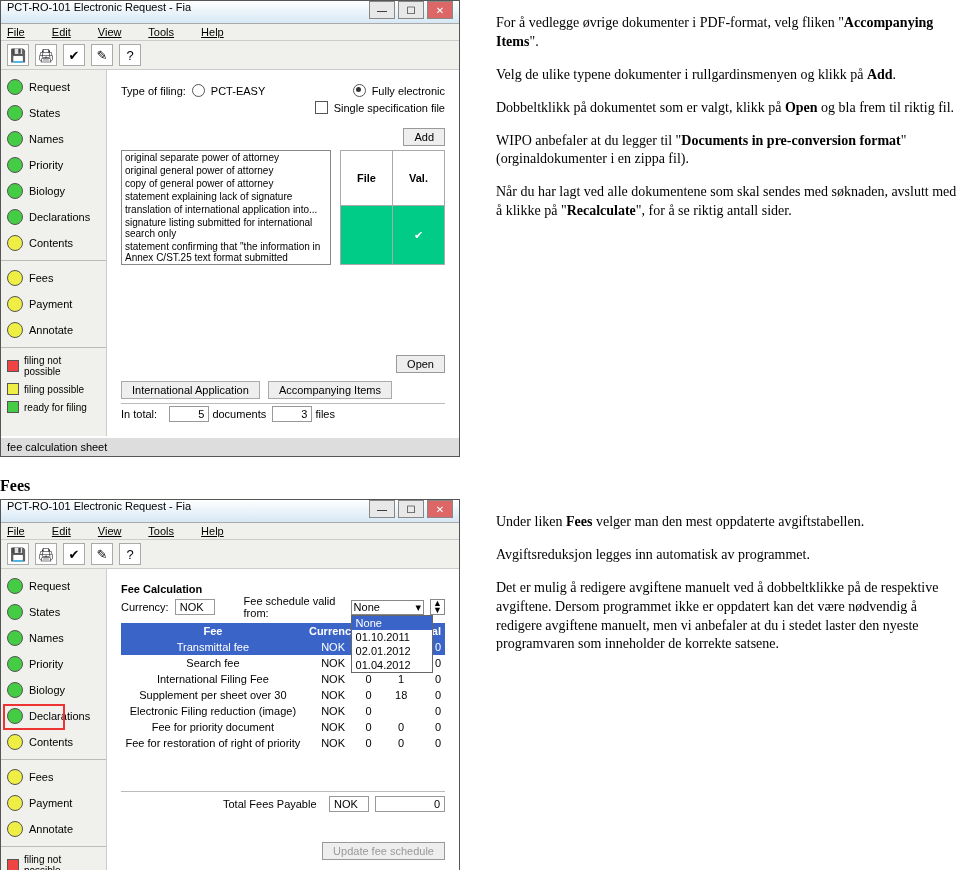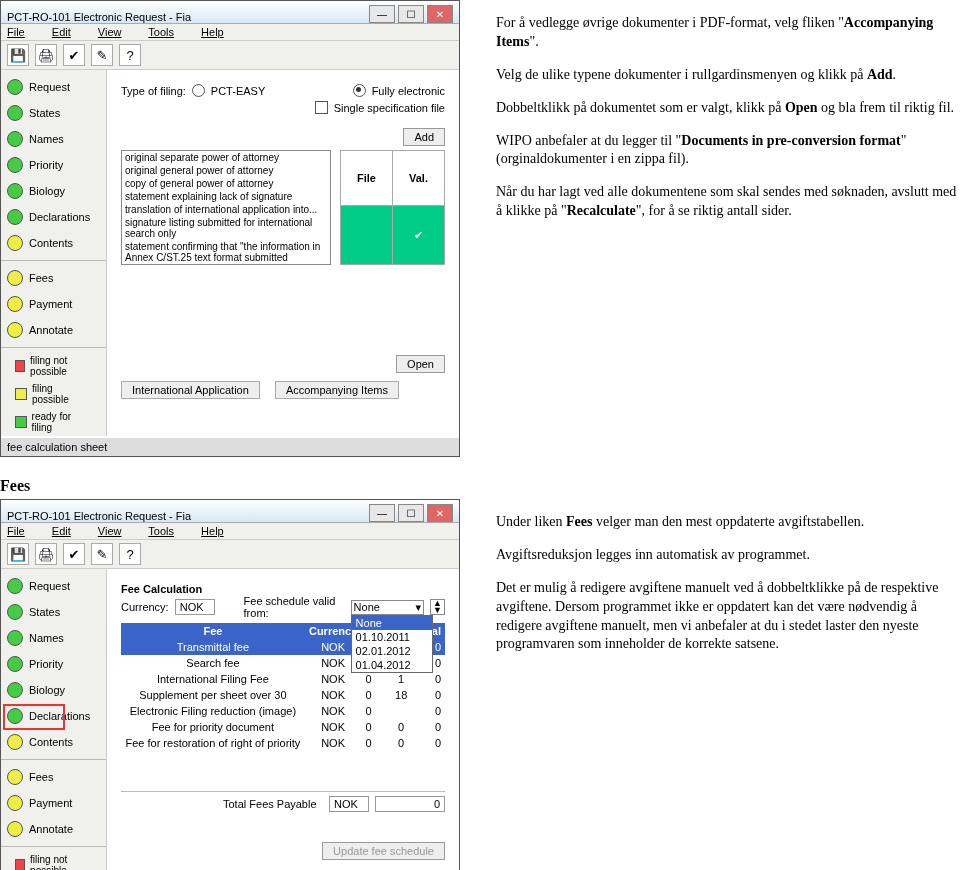--- a/index.html
+++ b/index.html
@@ -1,49 +1,49 @@
 <!DOCTYPE html>
 <html><head>
 <meta charset="utf-8">
 <style>
 body{margin:0;font-family:Verdana,Arial,sans-serif;font-size:12px;background:#fff;width:960px}
 .screenshot{border:1px solid #555;background:#f4f4f0;position:relative}
-.titlebar{background:linear-gradient(#fff,#d6e8f5);height:22px;display:flex;align-items:flex-end;padding:0 6px;font-size:11px;border-bottom:1px solid #aaa}
+.titlebar{background:linear-gradient(#fff,#d6e8f5);height:22px;display:flex;align-items:flex-start;padding:0 6px;font-size:11px;border-bottom:1px solid #aaa}
 .titlebar .spacer{flex:1}
 .winbtn{width:24px;height:16px;border:1px solid #888;background:#e8e8e8;margin-left:3px;display:flex;align-items:center;justify-content:center;font-size:10px}
 .winbtn.close{background:#d66;color:#fff}
 .menubar{background:#f0f0ec;padding:2px 6px;font-size:11px;border-bottom:1px solid #ccc}
 .menubar span{margin-right:12px}
 .menubar .u{text-decoration:underline}
 .toolbar{background:#f0f0ec;padding:3px 6px;border-bottom:1px solid #ccc;display:flex;gap:6px}
 .tbicon{width:20px;height:20px;border:1px solid #aaa;background:#fff;display:flex;align-items:center;justify-content:center;font-size:13px}
 .body1{display:flex}
 .leftnav{width:105px;background:#f0f0ec;padding-top:4px;border-right:1px solid #ccc}
 .navitem{display:flex;align-items:center;padding:5px 6px;font-size:11px}
 .dot{width:14px;height:14px;border-radius:50%;margin-right:6px;border:1px solid #555}
 .dot.green{background:#4c4}
 .dot.yellow{background:#ee4}
 .divider{border-top:1px solid #bbb;margin:4px 0}
-.legend{padding:3px 14px;font-size:10px;display:flex;align-items:center}
+.legend{padding:3px 6px;font-size:10px;display:flex;align-items:center}
 .legend .sq{width:10px;height:10px;margin-right:5px;border:1px solid #555}
 .legend .sq.red{background:#e44}
 .legend .sq.yellow{background:#ee4}
 .legend .sq.green{background:#4c4}
 .mainpane{flex:1;background:#fff;padding:14px;font-size:11px;position:relative}
 .row{display:flex;align-items:center;gap:6px;margin-bottom:4px}
 .radio{width:11px;height:11px;border-radius:50%;border:1px solid #555;display:inline-block}
 .radio.on::after{content:"";display:block;width:5px;height:5px;background:#333;border-radius:50%;margin:2px}
 .chk{width:11px;height:11px;border:1px solid #555;display:inline-block}
 .btn{border:1px solid #999;background:#eee;padding:2px 10px;font-size:11px;display:inline-block}
 .listbox{border:1px solid #888;background:#fff;font-size:10px;max-height:120px;overflow:hidden}
 .listbox div{padding:1px 3px}
 .table1{border-collapse:collapse;font-size:11px;width:105px}
 .table1 th,.table1 td{border:1px solid #aaa;padding:2px 4px;text-align:center}
 .greenrow{background:#0c8;color:#fff}
-.tablink{border:1px solid #aaa;background:#eee;padding:2px 10px;display:inline-block;margin-right:12px}
+.tablink{border:1px solid #aaa;background:#eee;padding:2px 10px;display:inline-block;margin-right:5px}
 .statline{border-top:1px solid #bbb;margin-top:4px;padding-top:2px;font-size:11px}
 .feesheet{background:#ddd;padding:3px 6px;font-size:11px;border-top:2px outset #fff}
 
 .instruction{font-family:Verdana;font-size:14px;line-height:1.35;padding-left:18px}
 .section{display:flex;align-items:flex-start;gap:18px;margin-bottom:20px}
 .section .imgbox{width:460px;flex-shrink:0}
 .section .txt{flex:1}
 h3{font-family:Verdana;font-size:16px;font-weight:bold;margin:10px 0 4px 0}
 
 .feetable{width:100%;border-collapse:collapse;font-size:11px}
@@ -181,20 +181,27 @@
       </tbody>
               </table>
      </div>
      <div class="row" style="justify-content:flex-end;margin-top:90px">
       <span class="btn">Open</span>
      </div>
      <div style="margin-top:8px">
       <span class="tablink">International Application</span>
       <span class="tablink">Accompanying Items</span>
      </div>
+     <div class="statline">
+      <span>In total:</span>
+      &nbsp;&nbsp;&nbsp;<span class="tfield">5</span>
+      <span>documents</span>
+      &nbsp;<span class="tfield">3</span>
+      <span>files</span>
+     </div>
     </div>
    </div>
    <div class="feesheet">fee calculation sheet</div>
   </div>
  </div>
  <div class="txt instruction">
   <p><span>For å vedlegge øvrige dokumenter i PDF-format, velg fliken "</span><b>Accompanying Items</b><span>".</span></p>
   <p><span>Velg de ulike typene dokumenter i rullgardinsmenyen og klikk på </span><b>Add</b><span>.</span></p>
   <p><span>Dobbeltklikk på dokumentet som er valgt, klikk på </span><b>Open</b><span> og bla frem til riktig fil.</span></p>
   <p><span>WIPO anbefaler at du legger til "</span><b>Documents in pre-conversion format</b><span>" (orginaldokumenter i en zippa fil).</span></p>

